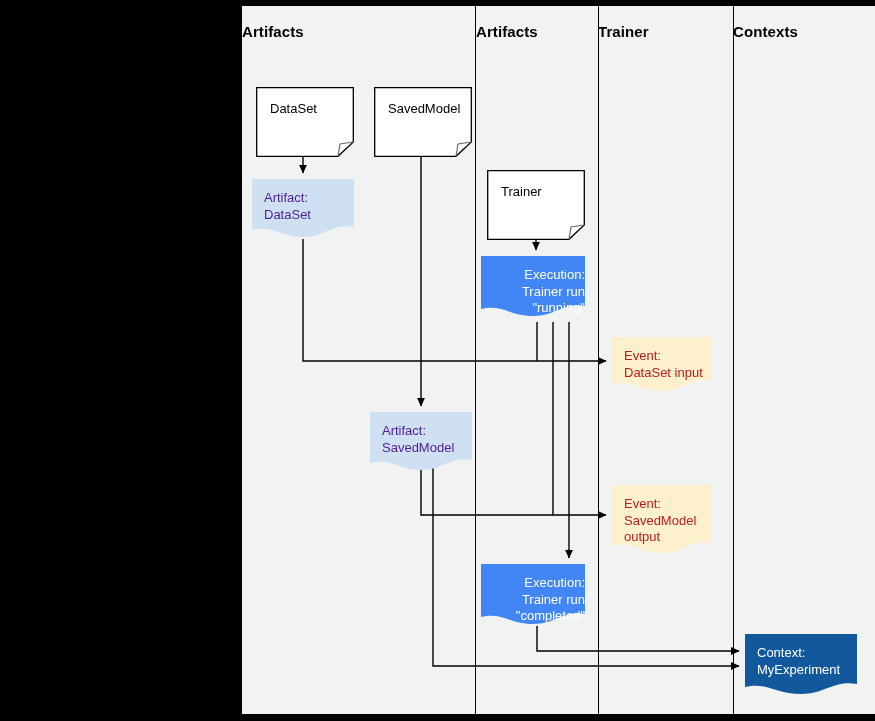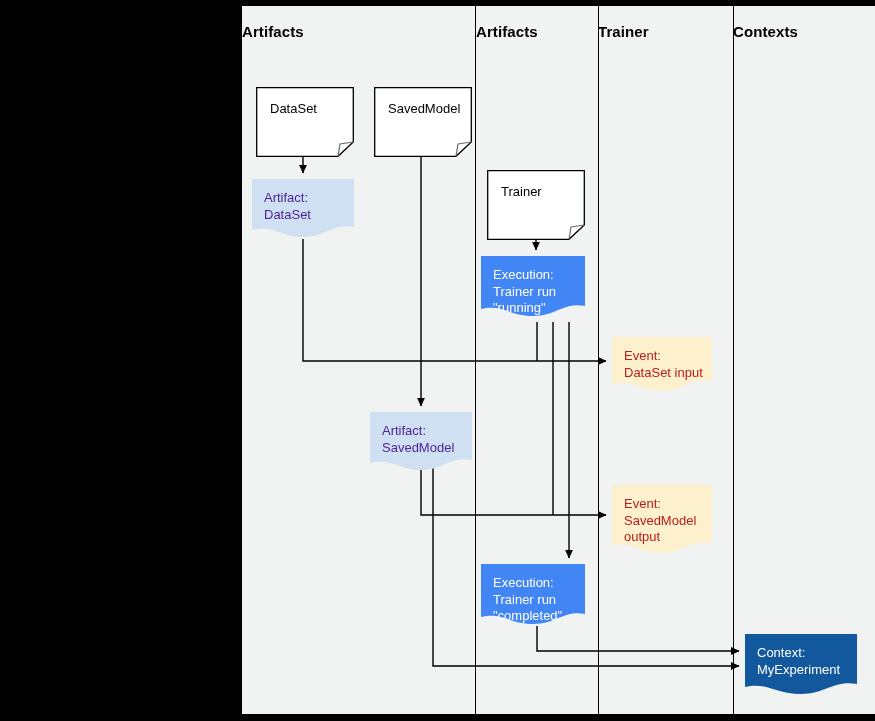--- a/index.html
+++ b/index.html
@@ -78,21 +78,21 @@
     position: absolute;
     left: 0;
     top: 0;
     z-index: 1;
   }
   .note-node .label {
     padding: 11px 0 0 12px;
   }
   .note-artifact .label { color: #4c1d95; }
   .note-event .label { color: #b91c1c; }
-  .note-exec .label { color: #ffffff; }
+  .note-exec .label { color: #ffffff; text-align: right; }
   .note-context .label { color: #ffffff; }
 </style>
 </head>
 <body>
 
 <div id="stage">
   <div id="canvas">
 
     <div class="col-divider" style="left:233px;"></div>
     <div class="col-divider" style="left:356px;"></div>

